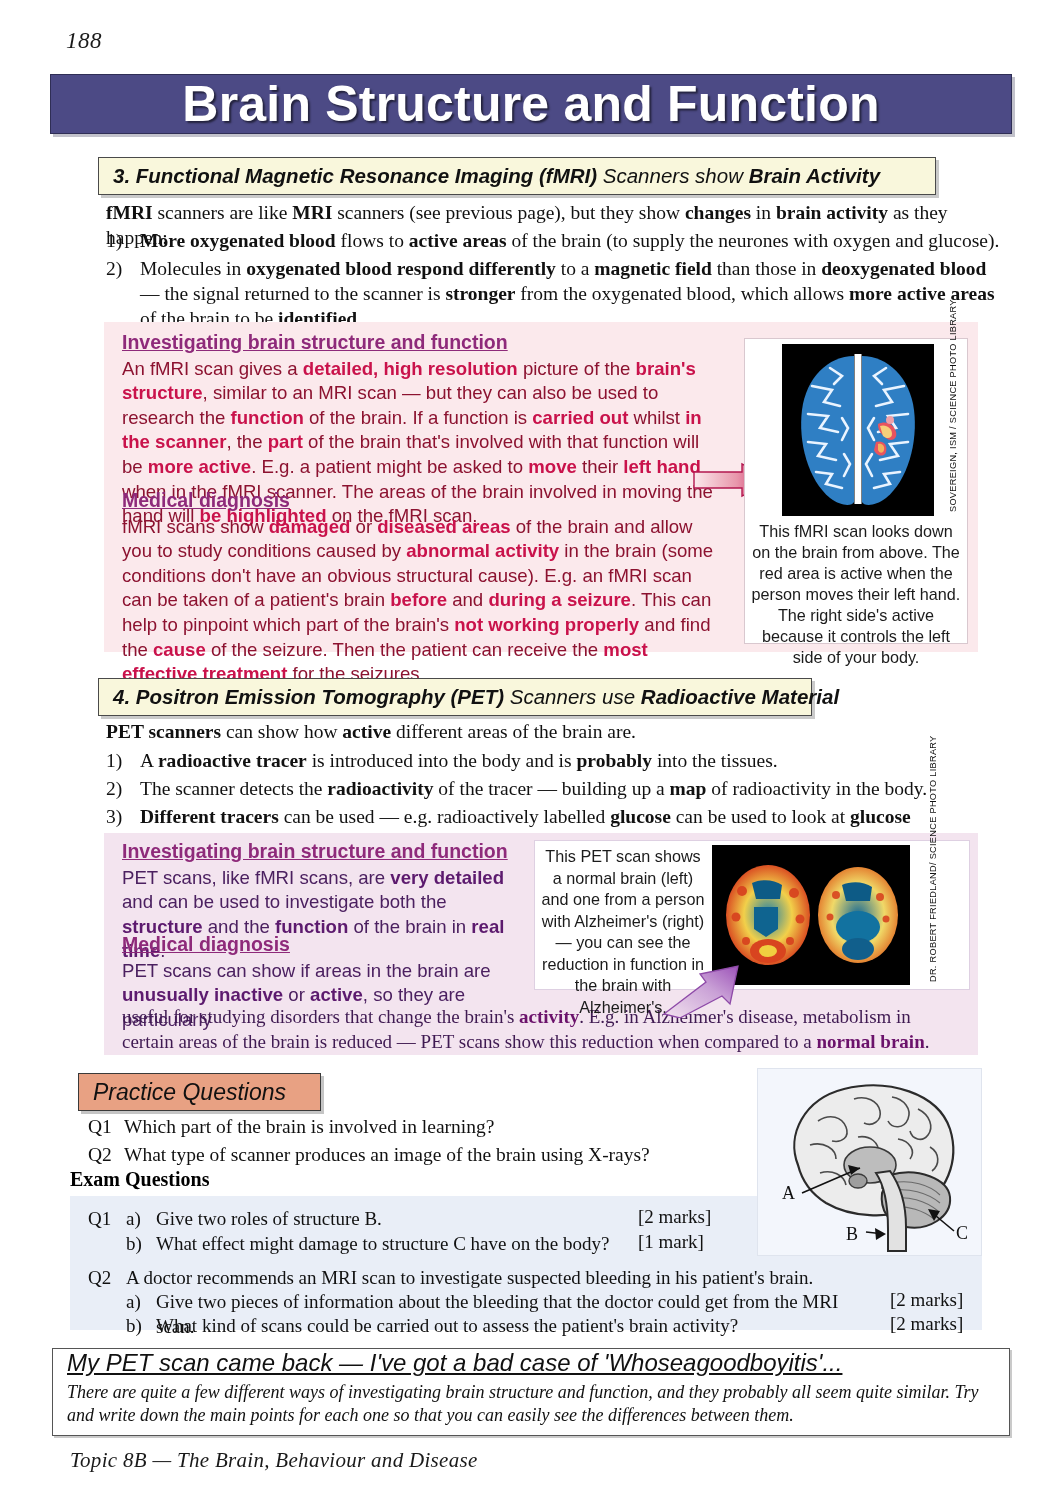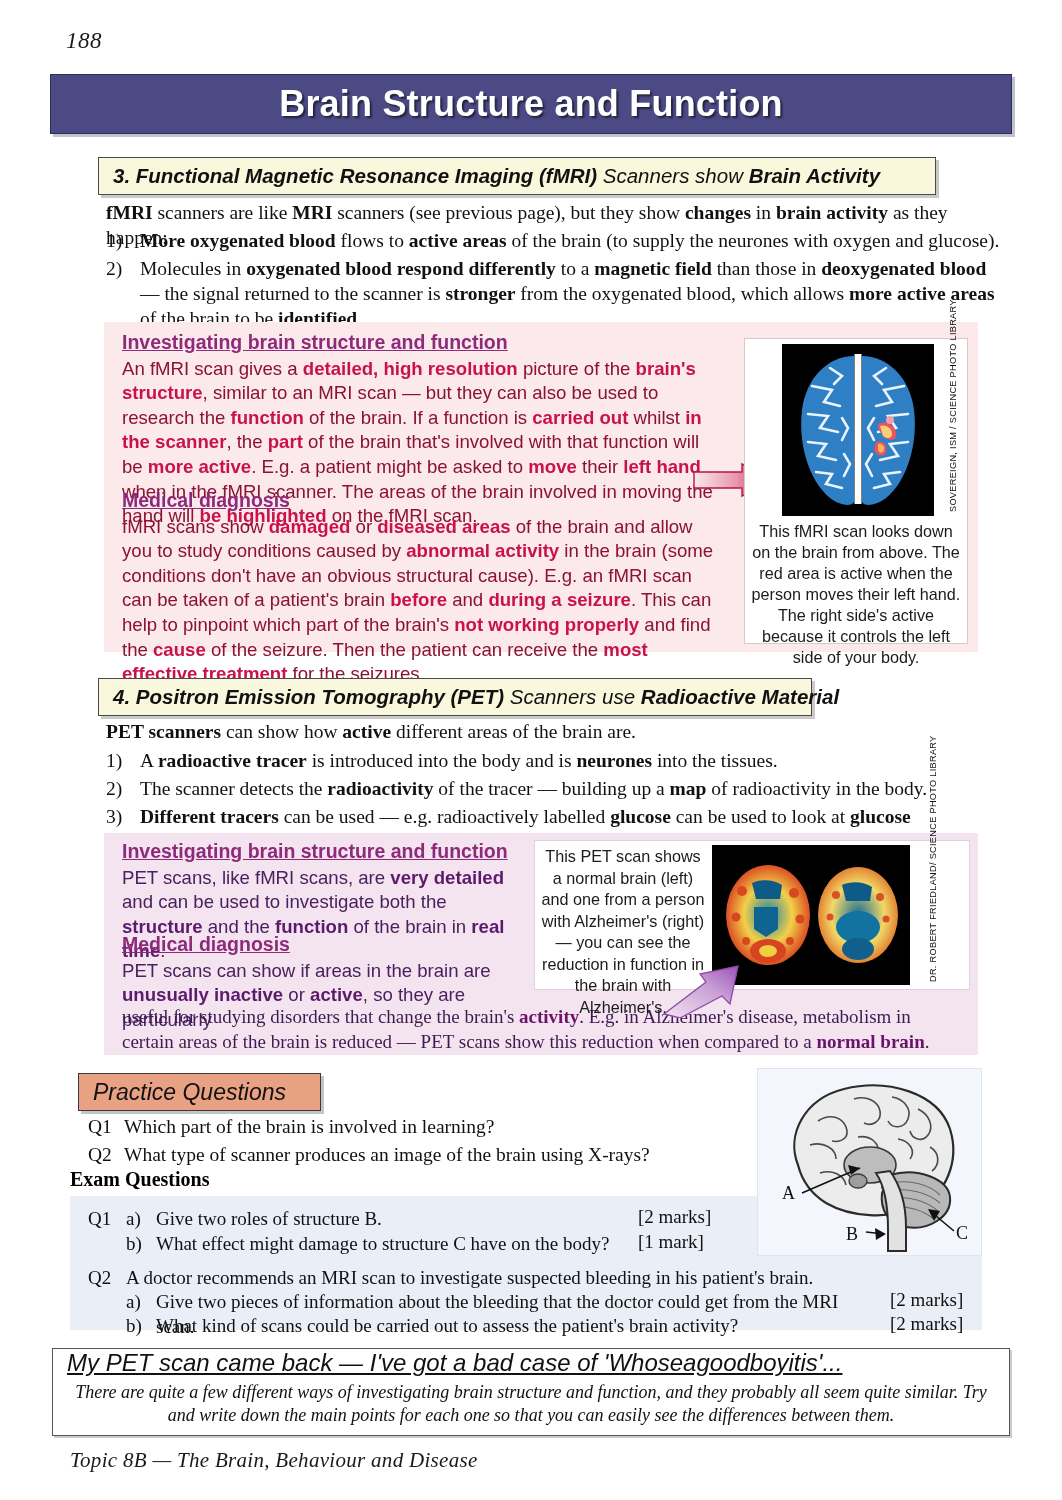--- a/index.html
+++ b/index.html
@@ -26,21 +26,21 @@
   .title-banner {
     position: absolute; left: 50px; top: 74px;
     width: 962px; height: 60px;
     background: #4c4a85;
     border: 1px solid #2f2e55;
     box-shadow: 3px 3px 0 rgba(120,120,140,0.45);
     display: flex; align-items: center; justify-content: center;
   }
   .title-banner .title-text {
     font-family: "Liberation Sans", sans-serif;
-    font-weight: bold; font-size: 36px; color: #ffffff;
+    font-weight: bold; font-size: 50px; color: #ffffff;
     letter-spacing: 0.2px;
     text-shadow: 2px 2px 2px rgba(0,0,0,0.55);
   }
 
   
   .sec-head {
     position: absolute;
     background: #f9f7dc;
     border: 1px solid #4a4a4a;
     box-shadow: 3px 3px 0 rgba(150,150,150,0.5);
@@ -198,21 +198,21 @@
   }
   .joke-title {
     font-family: "Liberation Sans", sans-serif;
     font-style: italic; font-size: 24px; color: #111;
     text-decoration: underline;
     white-space: nowrap;
   }
   .joke-body {
     font-family: "Liberation Serif", serif;
     font-style: italic; font-size: 18px; line-height: 23px;
-    color: #111; margin-top: 4px; text-align: center;
+    color: #111; margin-top: 4px;
   }
   .footer {
     position: absolute; left: 70px; top: 1448px;
     font-family: "Liberation Serif", serif;
     font-style: italic; font-size: 21px; color: #1a1a1a;
     letter-spacing: 0.3px;
   }
 </style>
 </head>
 <body>
@@ -321,21 +321,21 @@
     </span>
   </div>
 
   <div class="body-text" style="left:106px; top:719px; width:900px;">
     <b>PET scanners</b> can show how <b>active</b> different areas of the brain are.
   </div>
 
   <div class="num-list" style="left:106px; top:748px; width:910px;">
     <div class="num-row">
       <div class="marker">1)</div>
-      <div class="content">A <b>radioactive tracer</b> is introduced into the body and is <b>neurones</b> into the tissues.</div>
+      <div class="content">A <b>radioactive tracer</b> is introduced into the body and is <b>probably</b> into the tissues.</div>
     </div>
     <div class="num-row">
       <div class="marker">2)</div>
       <div class="content">The scanner detects the <b>radioactivity</b> of the tracer — building up a <b>map</b> of radioactivity in the body.</div>
     </div>
     <div class="num-row">
       <div class="marker">3)</div>
       <div class="content"><b>Different tracers</b> can be used — e.g. radioactively labelled <b>glucose</b> can be used to look at <b>glucose metabolism</b>.</div>
     </div>
   </div>

